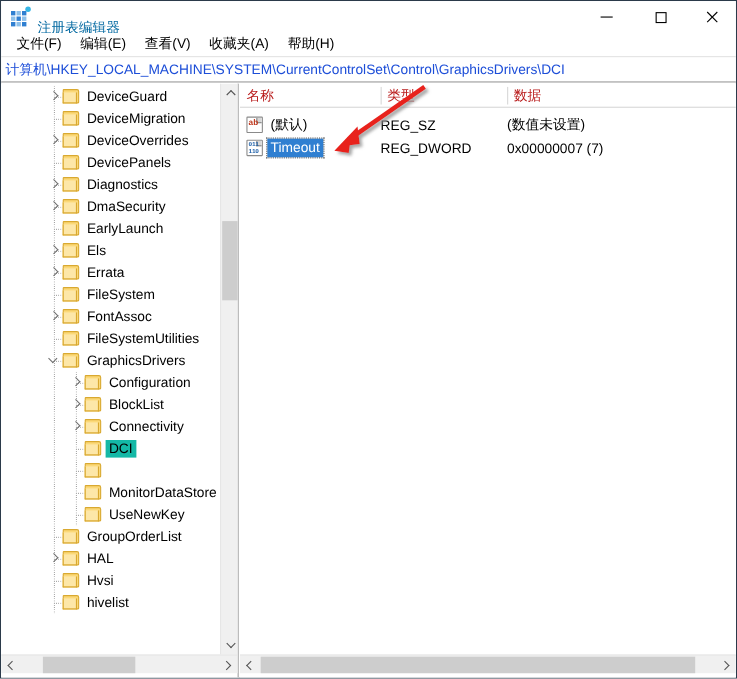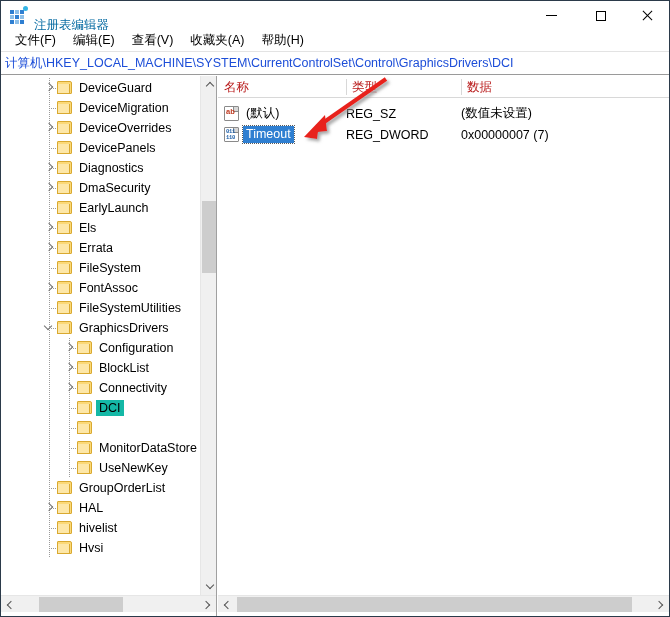--- a/index.html
+++ b/index.html
@@ -574,30 +574,30 @@
               </span>
               <span class="label" style="position: absolute; left: 75px; top: 2px;">HAL</span>
             </div>
             <div class="tree-row">
               <span class="dots-v" style="left: 48px;"></span>
               <span class="dots-h" style="left: 48px; top: 10px; width: 8px;"></span>
               <span class="folder" style="position: absolute; left: 56px; top: 3px;">
                 <span class="f-back"></span>
                 <span class="f-front"></span>
               </span>
+              <span class="label" style="position: absolute; left: 75px; top: 2px;">Hvsi</span>
+            </div>
+            <div class="tree-row">
+              <span class="dots-v" style="left: 48px;"></span>
+              <span class="dots-h" style="left: 48px; top: 10px; width: 8px;"></span>
+              <span class="folder" style="position: absolute; left: 56px; top: 3px;">
+                <span class="f-back"></span>
+                <span class="f-front"></span>
+              </span>
               <span class="label" style="position: absolute; left: 75px; top: 2px;">hivelist</span>
-            </div>
-            <div class="tree-row">
-              <span class="dots-v" style="left: 48px;"></span>
-              <span class="dots-h" style="left: 48px; top: 10px; width: 8px;"></span>
-              <span class="folder" style="position: absolute; left: 56px; top: 3px;">
-                <span class="f-back"></span>
-                <span class="f-front"></span>
-              </span>
-              <span class="label" style="position: absolute; left: 75px; top: 2px;">Hvsi</span>
             </div>
           </div>
       </div>
 
       <div class="vscroll" style="left:199px; top:0; height:519px;">
         <div class="sb-arrow" style="top:0;">
           <span class="chev-up"></span>
         </div>
         <div class="vthumb" style="top:125px; height:72px;"></div>
         <div class="sb-arrow" style="top:502px;">

